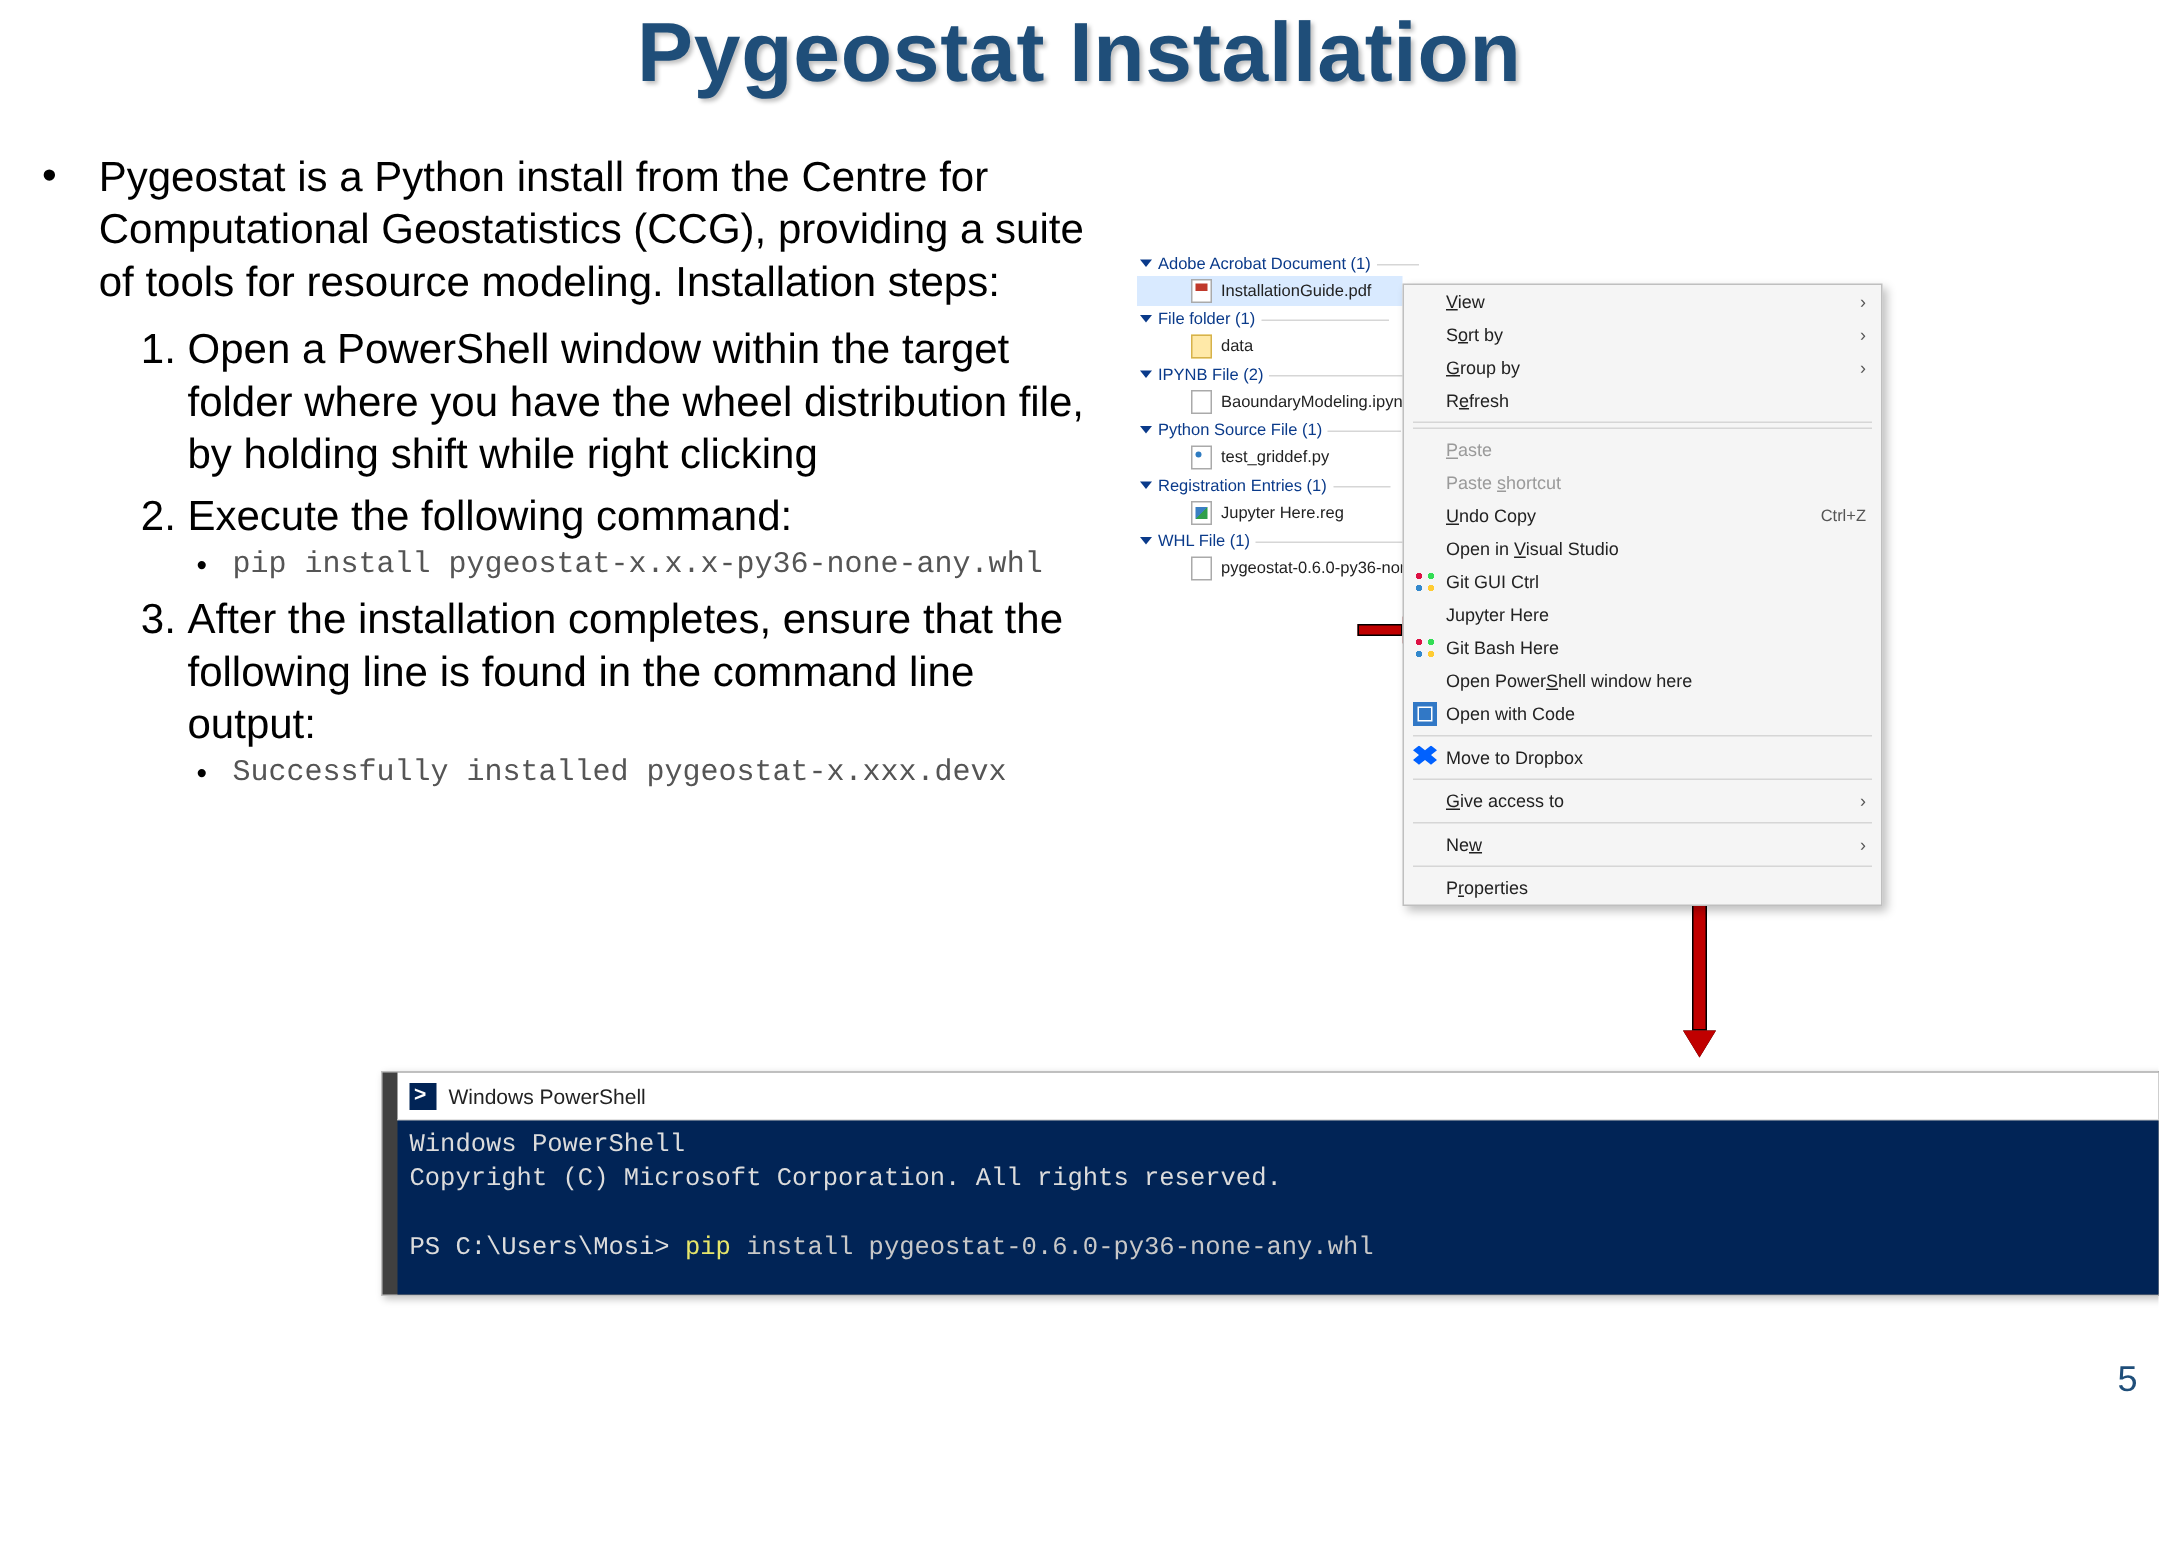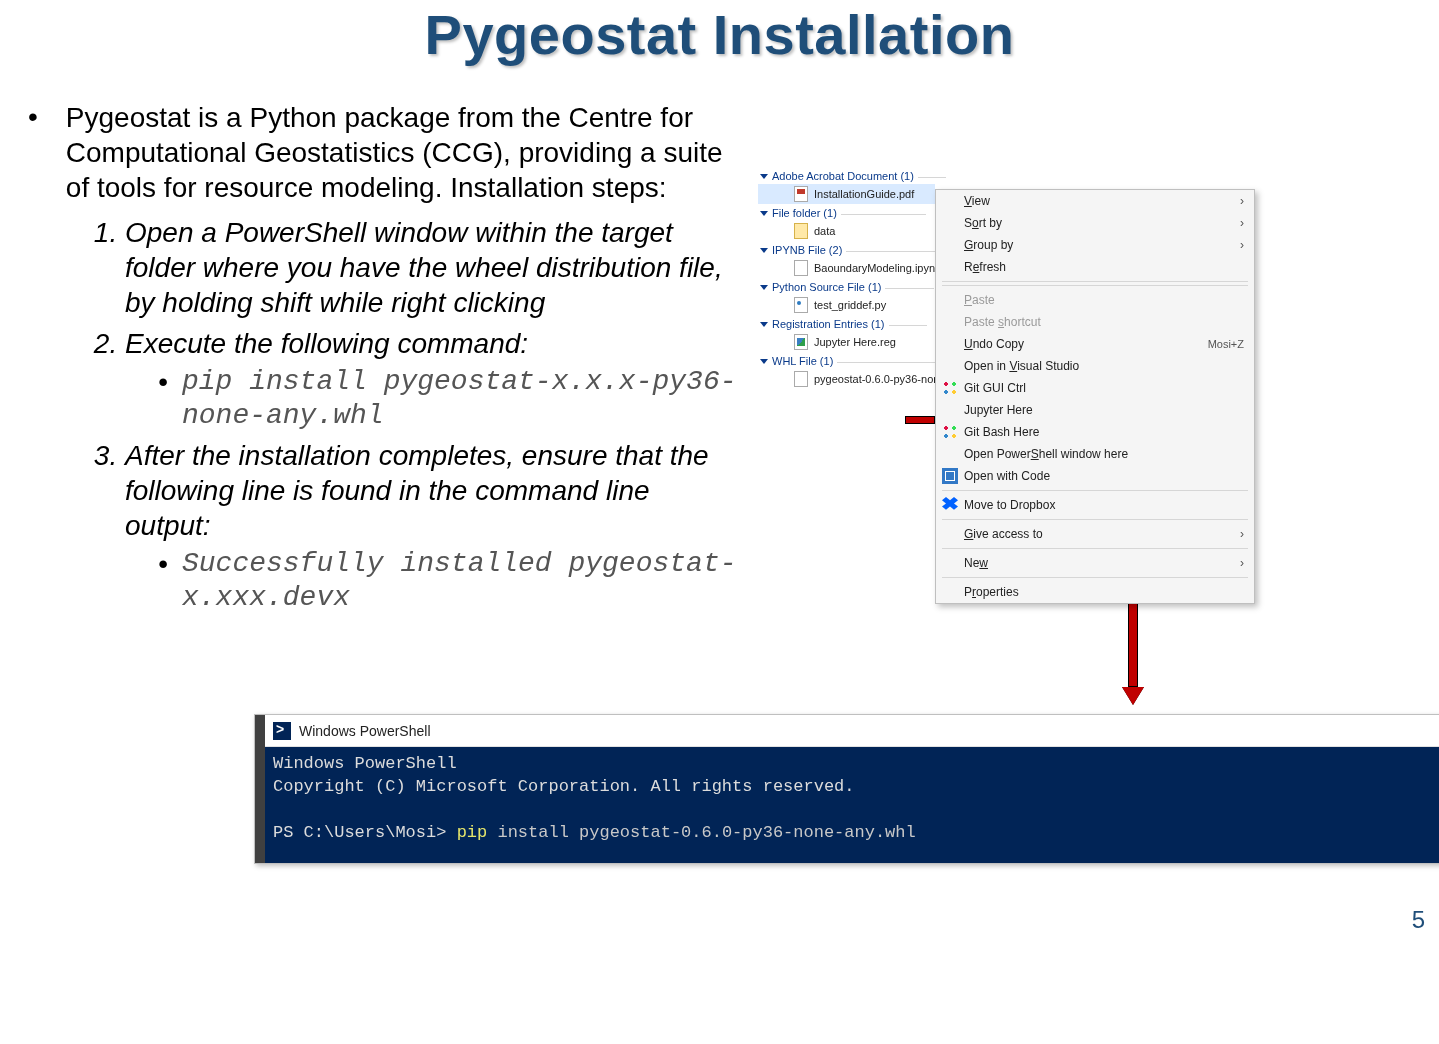--- a/index.html
+++ b/index.html
@@ -31,34 +31,33 @@
   .intro-row { display: flex; }
   .bullet-main { font-size: 28px; color: #000; padding: 0 28px 0 18px; line-height: 1.2; }
   .intro-text { font-size: 28px; color: #000; line-height: 1.25; }
   ol.steps {
     list-style: decimal;
     margin: 10px 0 0 0;
     padding-left: 115px;
     font-size: 28px;
     color: #000;
   }
-  ol.steps > li { margin-bottom: 6px; line-height: 1.25; font-style: italic; }
+  ol.steps > li { margin-bottom: 6px; line-height: 1.25; }
   ul.sub {
     list-style: none;
     margin: 4px 0 0 0;
     padding-left: 30px;
   }
   ul.sub > li {
     position: relative;
     font-family: "Courier New", monospace;
-    font-size: 28px;
+    font-size: 20px;
     color: #555;
     line-height: 1.2;
     margin-bottom: 4px;
-    margin-left: 27px;
   }
   ul.sub > li::before {
     content: "•";
     position: absolute;
     left: -24px;
     color: #000;
     font-family: Arial, Helvetica, sans-serif;
   }
 
   
@@ -271,21 +270,21 @@
   }
 </style>
 </head>
 <body>
 
 <div class="title">Pygeostat Installation</div>
 
 <div class="content">
   <div class="intro-row">
     <div class="bullet-main">•</div>
-    <div class="intro-text">Pygeostat is a Python package from the Centre for Computational Geostatistics (CCG), providing a suite of tools for resource modeling. Installation steps:</div>
+    <div class="intro-text">Pygeostat is a Python install from the Centre for Computational Geostatistics (CCG), providing a suite of tools for resource modeling. Installation steps:</div>
   </div>
   <ol class="steps">
     <li>Open a PowerShell window within the target folder where you have the wheel distribution file, by holding shift while right clicking</li>
     <li>
       <span>Execute the following  command:</span>
       <ul class="sub">
         <li>pip install pygeostat-x.x.x-py36-none-any.whl</li>
       </ul>
     </li>
     <li>
@@ -359,21 +358,21 @@
       <div class="cm-sep"></div>
       <div class="cm-sep"></div>
       <div class="cm-item disabled">
         <span><span class="u">P</span>aste</span>
       </div>
       <div class="cm-item disabled">
         <span>Paste <span class="u">s</span>hortcut</span>
       </div>
       <div class="cm-item">
         <span><span class="u">U</span>ndo Copy</span>
-        <span class="shortcut">Mosi+Z</span>
+        <span class="shortcut">Ctrl+Z</span>
       </div>
       <div class="cm-item">
         <span>Open in <span class="u">V</span>isual Studio</span>
       </div>
       <div class="cm-item">
         <span class="cm-icon git"></span>
         <span>Git GUI Ctrl</span>
       </div>
       <div class="cm-item">
         <span>Jupyter Here</span>

